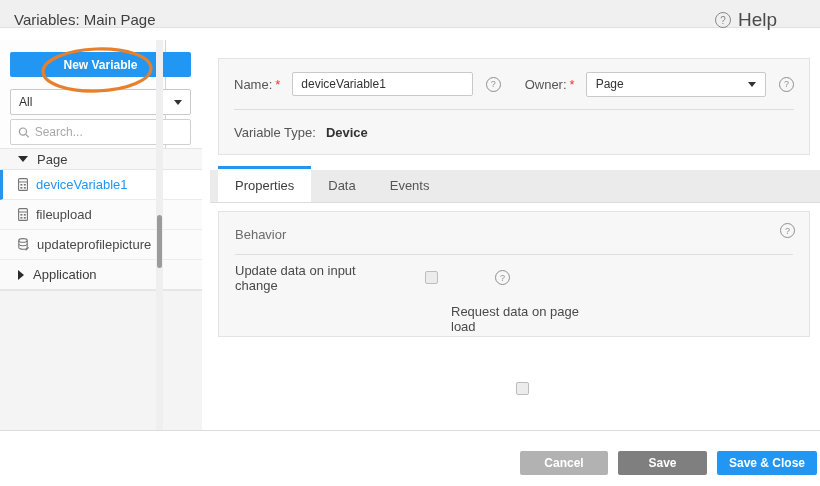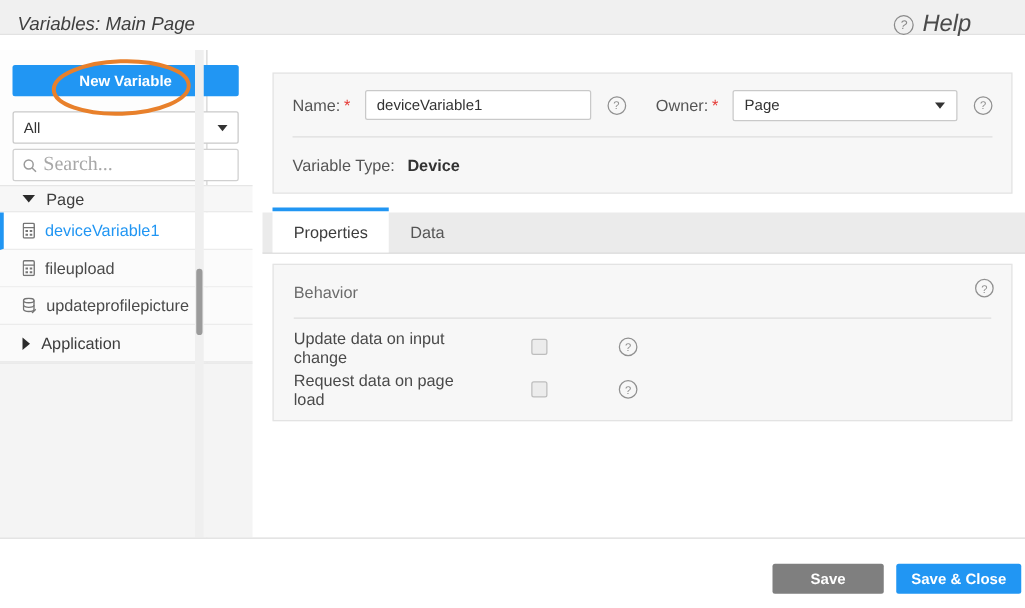--- a/index.html
+++ b/index.html
@@ -4,21 +4,21 @@
 <style>
   * { margin:0; padding:0; box-sizing:border-box; }
   html,body { width:820px; height:486px; }
   body {
     font-family:"Liberation Sans", sans-serif;
     background:#ffffff; color:#444; position:relative; overflow:hidden;
   }
   
   .header {
     position:absolute; left:0; top:0; width:820px; height:28px;
-    background:#f0f0f0; border-bottom:1px solid #e2e2e2;font-style:italic;
+    background:#f0f0f0; border-bottom:1px solid #e2e2e2;
   }
   .header-title {
     position:absolute; left:14px; top:0; line-height:40px;
     font-size:15px; color:#3f3f3f;
   }
   .help-group {
     position:absolute; right:43px; top:0; height:40px;
     display:flex; align-items:center; gap:7px; cursor:pointer;
   }
   .q-circle {
@@ -49,22 +49,22 @@
   .caret-down {
     width:0; height:0; border-left:4px solid transparent; border-right:4px solid transparent;
     border-top:5px solid #333; margin-left:auto;
   }
   .search-box {
     position:absolute; left:10px; top:79px; width:181px; height:26px;
     background:#fff; border:1px solid #d0d0d0; border-radius:2px;
     display:flex; align-items:center; padding:0 7px; gap:5px;
   }
   .search-box input {
-    border:none; outline:none; width:100%; font-size:16px; color:#555;
-    font-family:Liberation Serif, serif; background:transparent;
+    border:none; outline:none; width:100%; font-size:12px; color:#555;
+    font-family:Liberation Sans, sans-serif; background:transparent;
   }
   .search-box input::placeholder { color:#a8a8a8; }
   .tree { position:absolute; left:0; top:108px; width:202px; }
   .tree-group {
     height:22px; display:flex; align-items:center; padding-left:18px; gap:9px;
     background:#f7f7f7; border-top:1px solid #e6e6e6; border-bottom:1px solid #e6e6e6;
     font-size:13px; color:#3d3d3d; cursor:pointer;
   }
   .tree-group.app { height:30px; background:#fafafa; border-top:none; }
   .tri-down {
@@ -151,21 +151,21 @@
     background:#f7f7f7; border:1px solid #e3e3e3;
   }
   .behavior-title-row { position:relative; padding:13px 14px 0 16px; }
   .behavior-title { font-size:13px; color:#6b6b6b; }
   .behavior-help { position:absolute; right:14px; top:11px; }
   .behavior-divider { margin:11px 16px 0 16px; border-top:1px solid #dedede; }
   .check-row {
     display:flex; align-items:center; margin-left:16px; height:15px;gap:48px;
   }
   .check-row.r1 { margin-top:15px; }
-  .check-row.r2 { margin-top:19px; }
+  .check-row.r2 { margin-top:19px;flex-direction:column; }
   .check-label { font-size:13px; color:#4a4a4a; width:142px; }
   .checkbox {
     width:13px; height:13px; border:1px solid #bdbdbd; background:#ececec;
     border-radius:2px; cursor:pointer; flex:0 0 auto;
   }
   .check-row .q-sm { margin-left:9px; }
 
   
   .footer {
     position:absolute; left:0; top:430px; width:820px; height:56px;
@@ -284,20 +284,21 @@
 
     <div class="form-row2">
       <span class="field-label">Variable Type:</span>
       <span class="ro-value">Device</span>
     </div>
   </div>
 
   <div class="tab-bar">
     <div class="tab active">Properties</div>
     <div class="tab">Data</div>
+    <div class="tab">Events</div>
   </div>
 
   <div class="behavior-card">
     <div class="behavior-title-row">
       <span class="behavior-title">Behavior</span>
       <span class="q-sm behavior-help">?</span>
     </div>
     <div class="behavior-divider"></div>
 
     <div class="check-row r1">
@@ -308,15 +309,16 @@
 
     <div class="check-row r2">
       <span class="check-label">Request data on page load</span>
       <span class="checkbox"></span>
       <span class="q-sm">?</span>
     </div>
   </div>
 </div>
 
 <div class="footer">
+  <button class="btn btn-cancel">Cancel</button>
   <button class="btn btn-save">Save</button>
   <button class="btn btn-save-close">Save &amp; Close</button>
 </div>
 
 </body></html>

